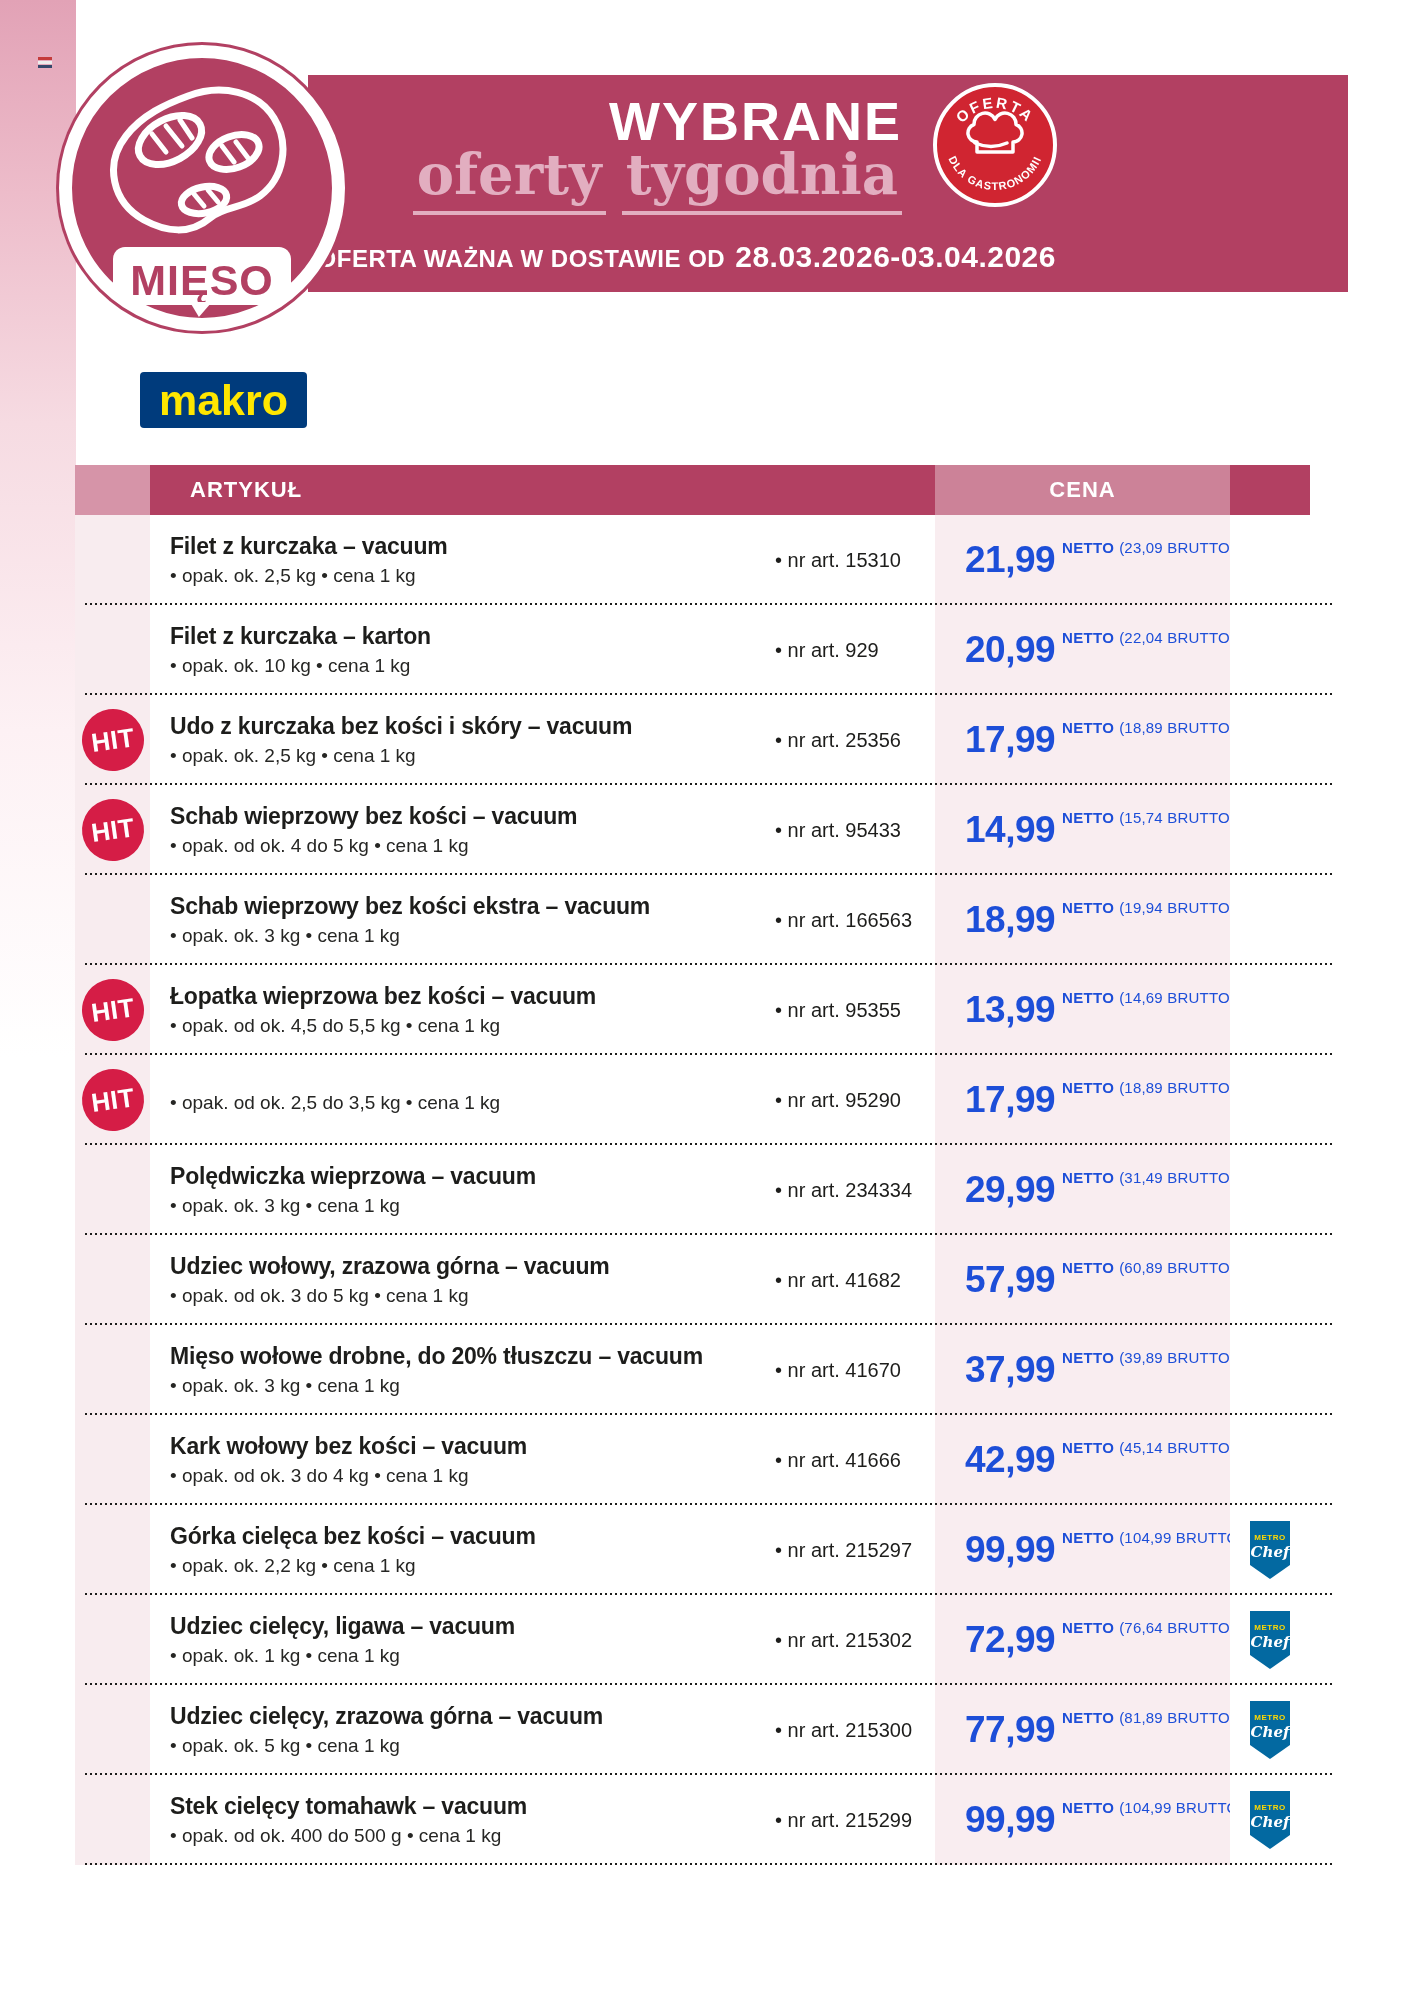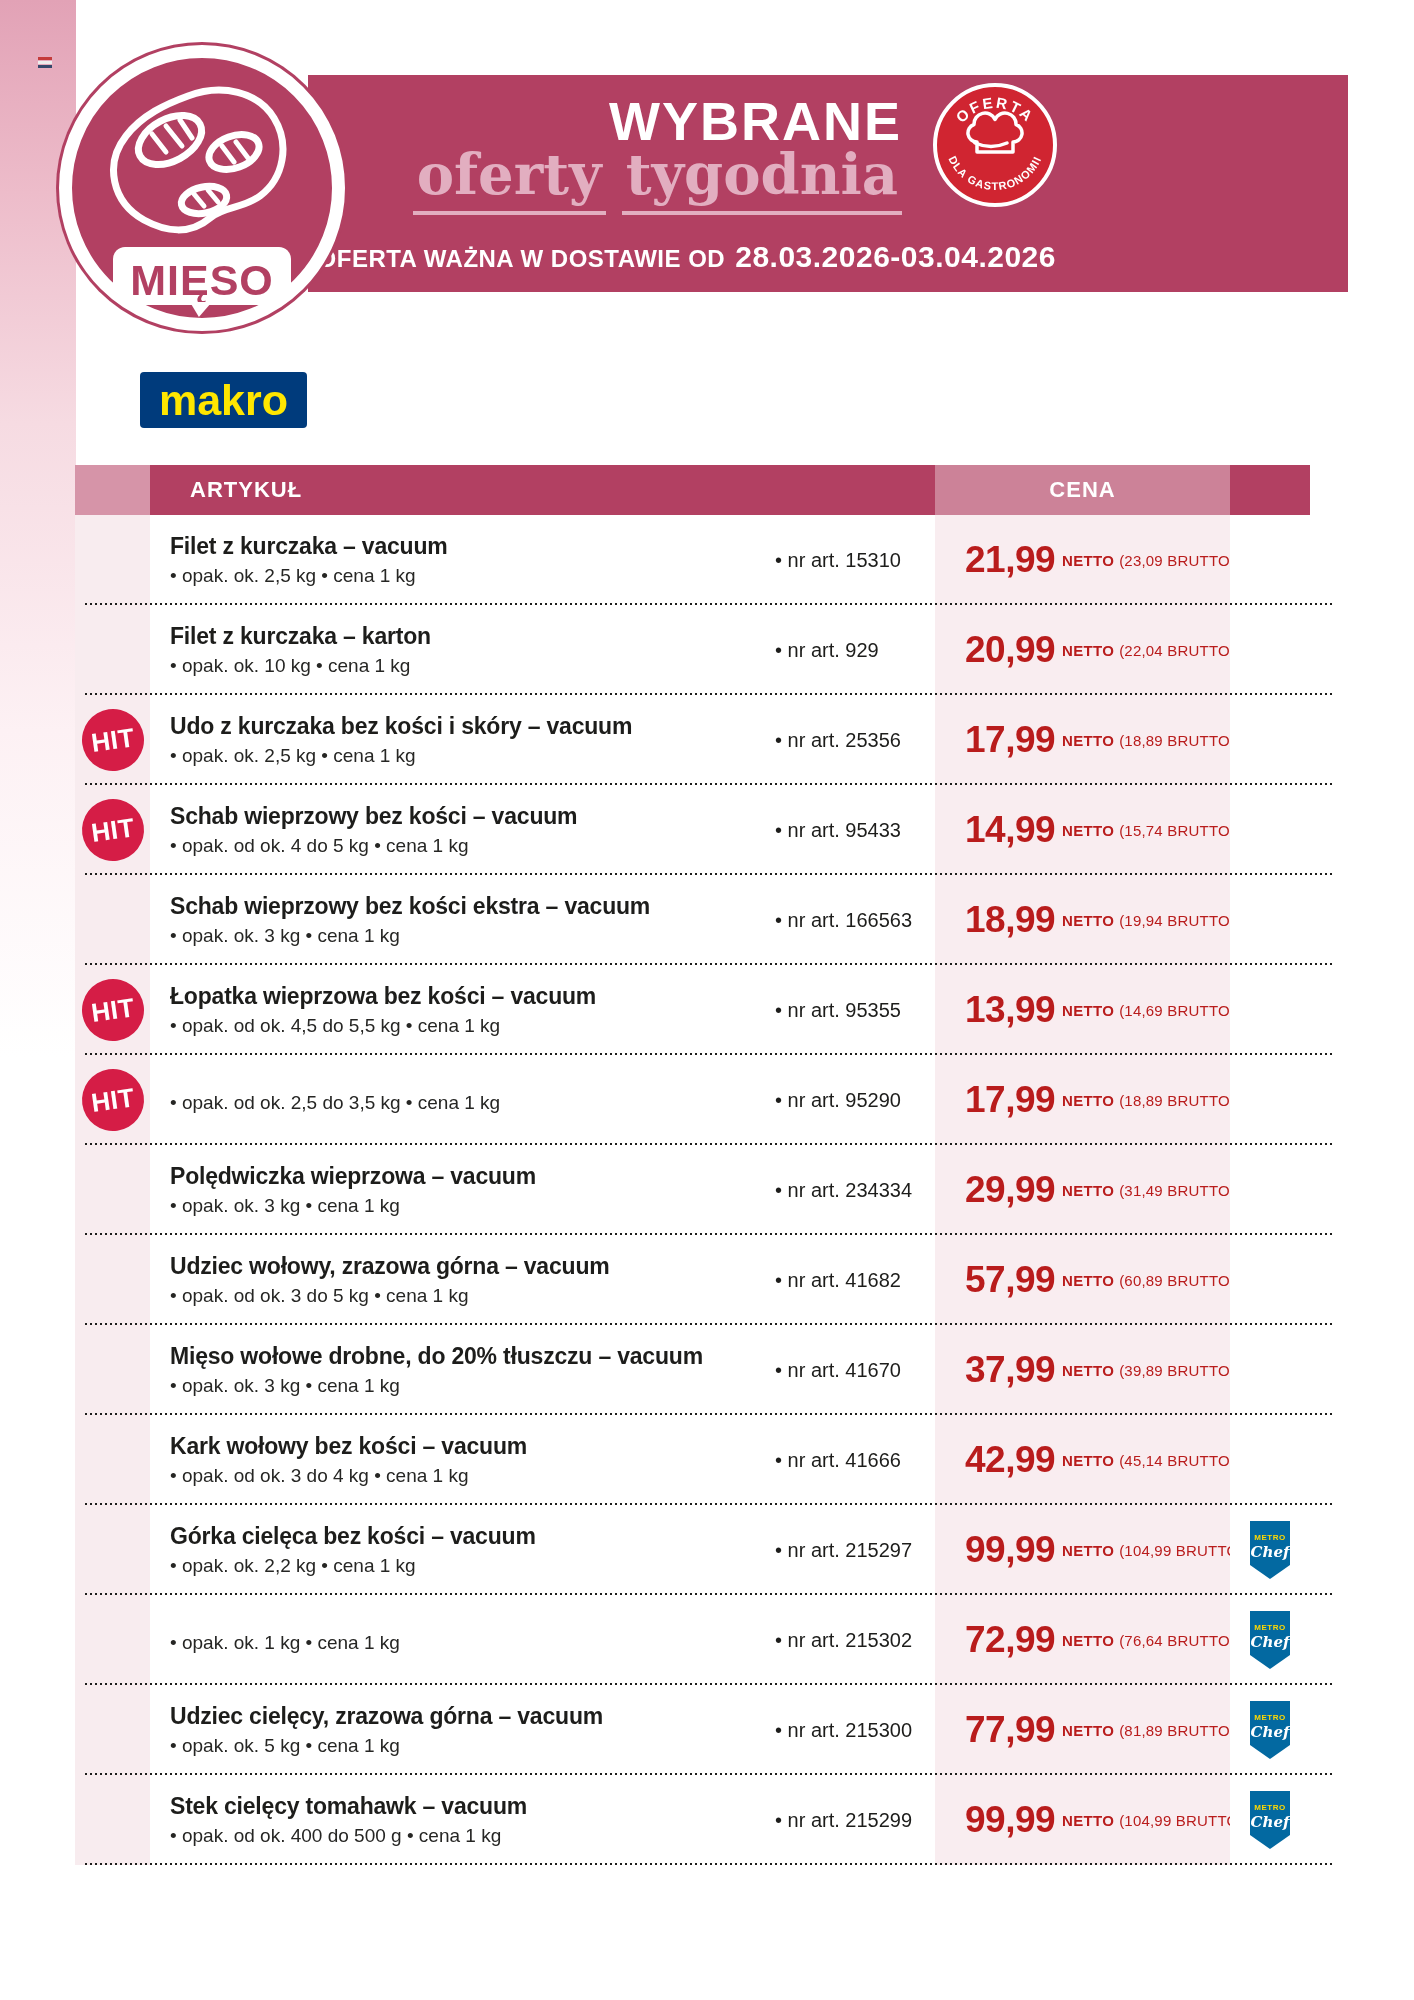--- a/index.html
+++ b/index.html
@@ -62,21 +62,21 @@
   .icon-cell{background:#f8ecef;display:flex;align-items:center;justify-content:center;}
   .hit-badge{width:62px;height:62px;border-radius:50%;background:#d51d46;color:#fff;
     display:flex;align-items:center;justify-content:center;font-weight:bold;font-size:26px;
     letter-spacing:0.5px;transform:rotate(-8deg);}
   .art-cell{background:#ffffff;display:flex;align-items:center;}
   .prod{width:605px;padding-left:20px;}
   .prod-name{font-size:23px;font-weight:bold;color:#1d1d1b;letter-spacing:-0.2px;line-height:1.15;}
   .prod-details{font-size:19px;color:#262624;margin-top:5px;}
   .nr{flex:1;font-size:20px;color:#1d1d1b;}
   .price-cell{background:#f9edf0;display:flex;align-items:center;padding-left:30px;}
-  .price-line{display:flex;align-items:center;white-space:nowrap;color:#b91c1c;}
+  .price-line{display:flex;align-items:flex-start;white-space:nowrap;color:#1d4ed8;}
   .price{font-size:37px;font-weight:bold;letter-spacing:-0.5px;}
   .netto{font-size:15px;font-weight:bold;margin-left:7px;letter-spacing:0.3px;}
   .brutto{font-size:15px;margin-left:5px;letter-spacing:0.2px;}
   .badge-cell{background:#ffffff;display:flex;align-items:center;justify-content:center;}
   .chef-badge{width:40px;height:58px;background:#0369a1;
     clip-path:polygon(0 0,100% 0,100% 76%,50% 100%,0 76%);
     display:flex;flex-direction:column;align-items:center;justify-content:flex-start;padding-top:12px;box-sizing:border-box;}
   .chef-metro{color:#ffd900;font-size:8px;font-weight:bold;letter-spacing:0.5px;}
   .chef-chef{color:#ffffff;font-family:"DejaVu Serif",serif;font-style:italic;font-weight:bold;font-size:15px;margin-top:1px;}
 
@@ -413,20 +413,21 @@
               <div class="chef-chef">Chef</div>
             </div>
           </div>
     </div>
         <div class="row">
       <div class="icon-cell">
         
       </div>
       <div class="art-cell">
         <div class="prod">
+          <div class="prod-name">Udziec cielęcy, ligawa – vacuum</div>
           <div class="prod-details">• opak. ok. 1 kg • cena 1 kg</div>
         </div>
         <div class="nr">• nr art. 215302</div>
       </div>
       <div class="price-cell">
         <div class="price-line">
           <span class="price">72,99</span>
           <span class="netto">NETTO</span>
           <span class="brutto">(76,64 BRUTTO)</span>
         </div>

